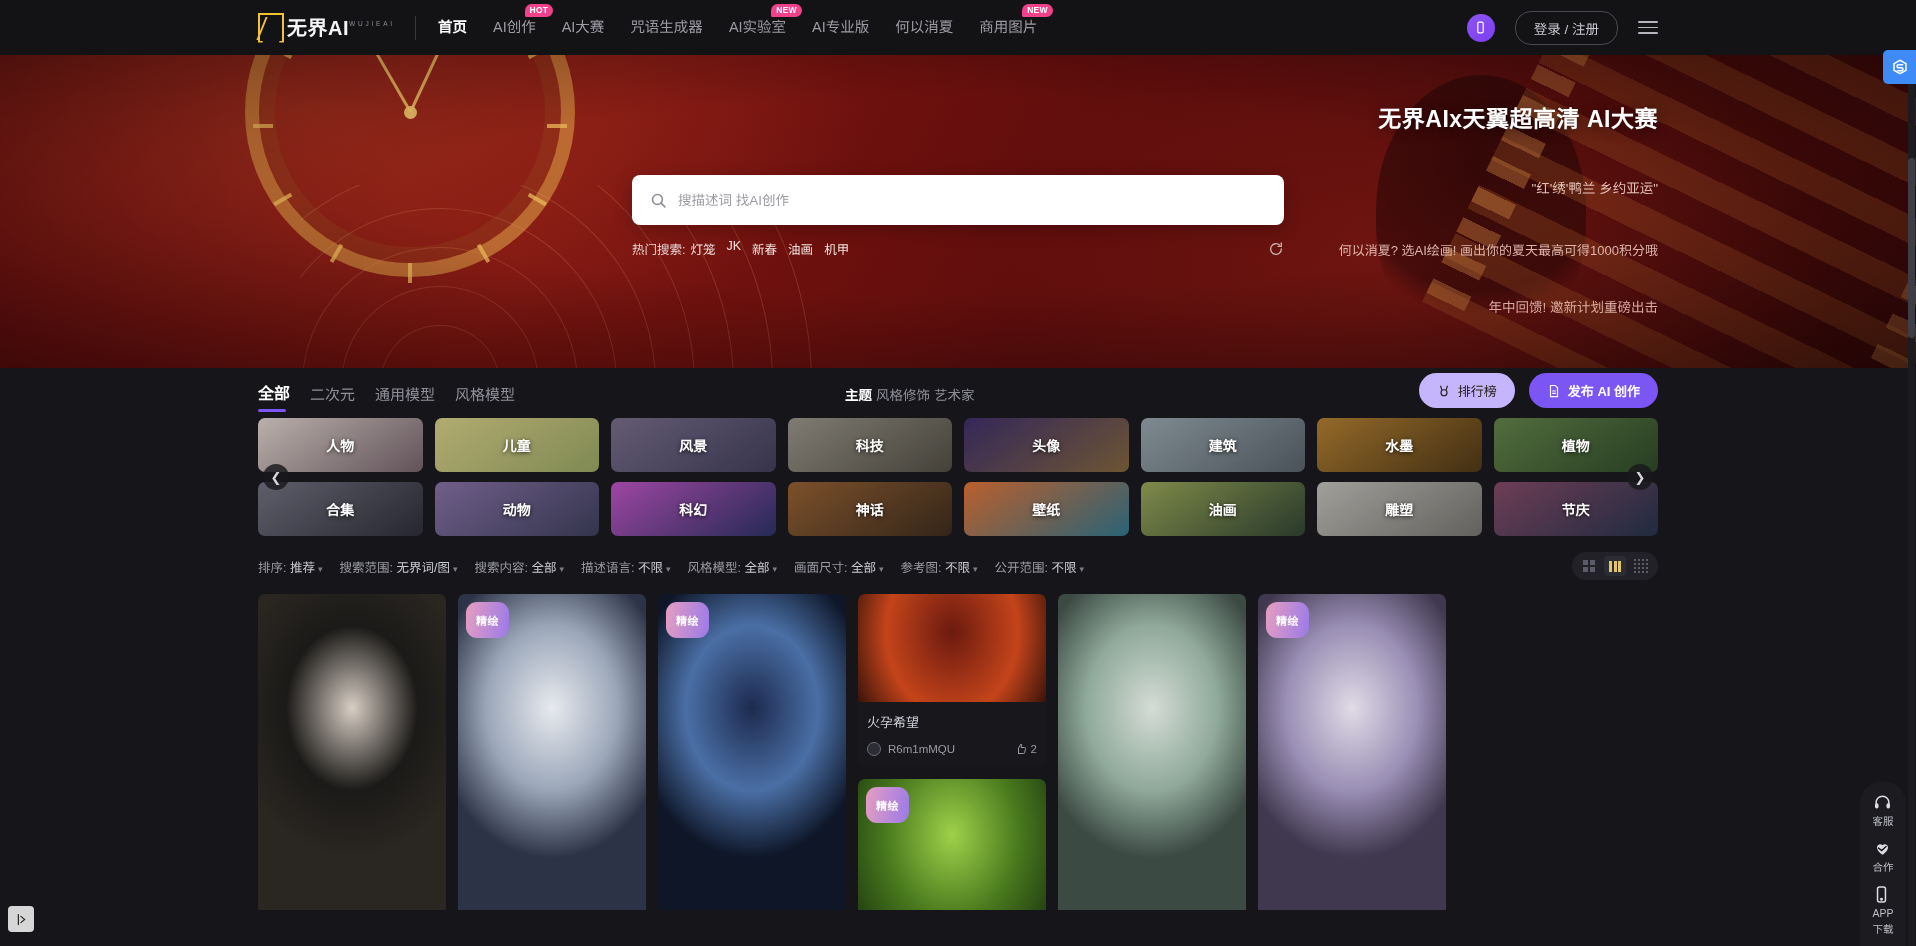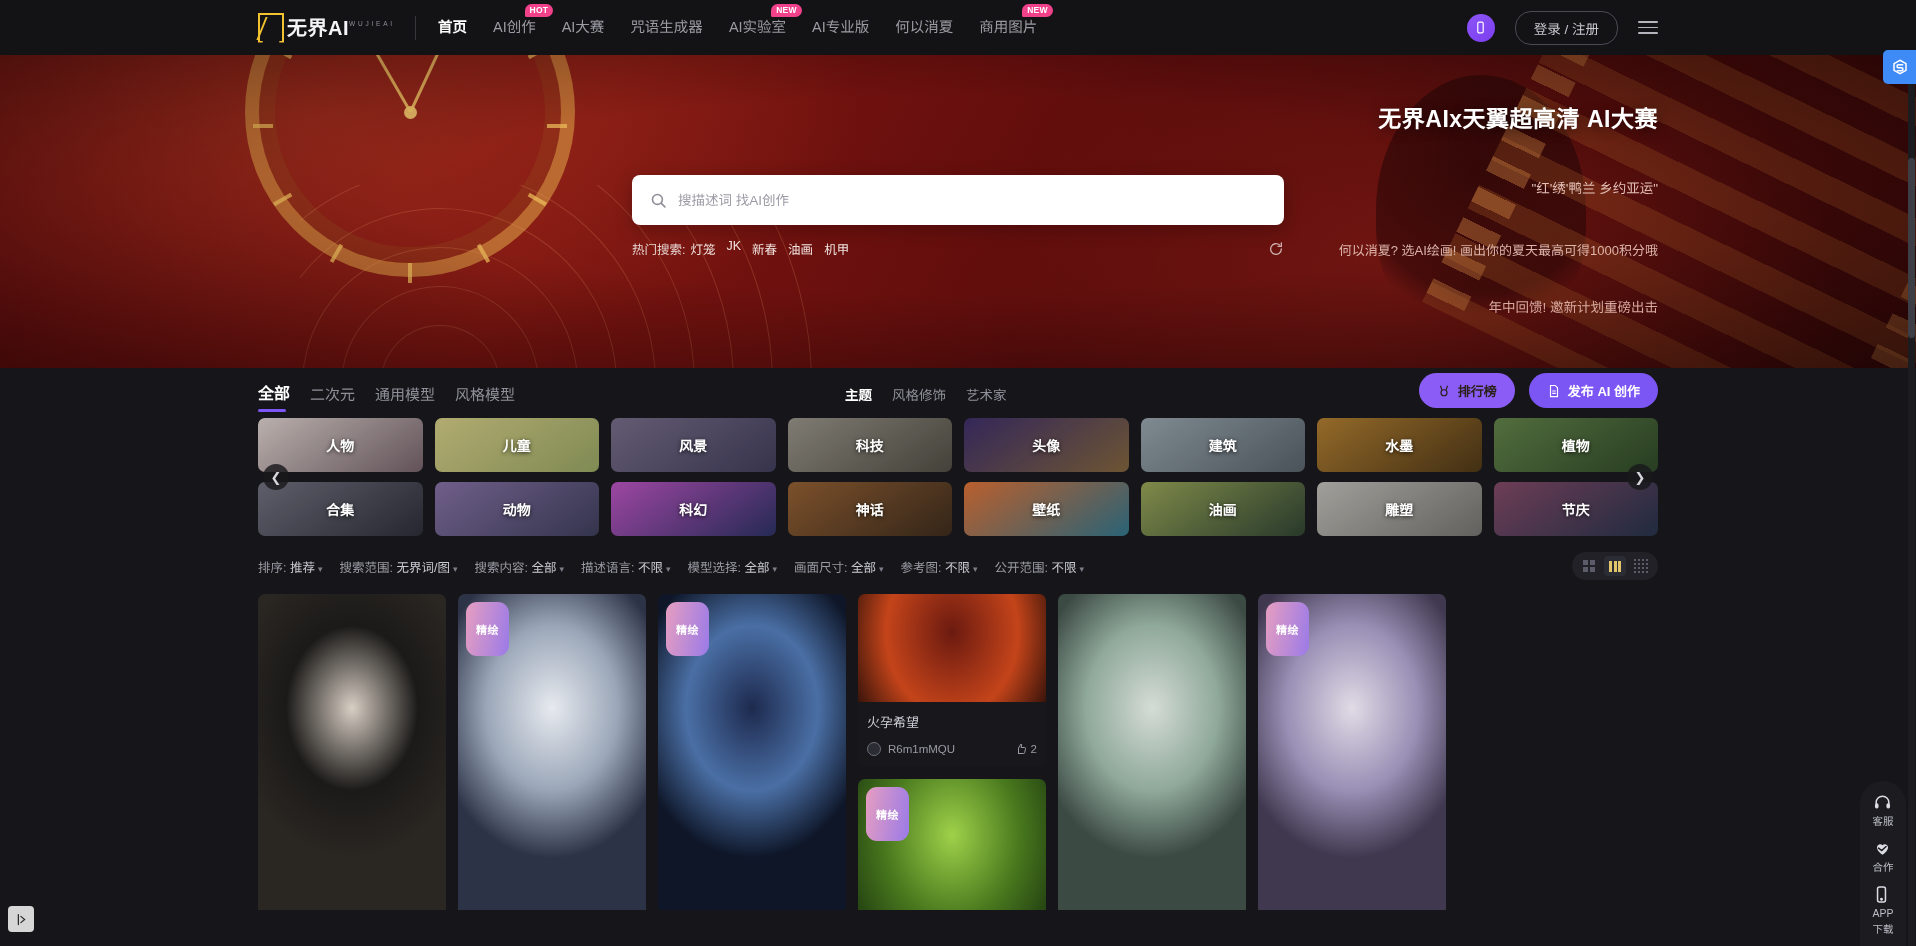--- a/index.html
+++ b/index.html
@@ -161,27 +161,27 @@
   .tabs-left { display: flex; align-items: flex-end; gap: 20px; }
   .tab {
     font-size: 15px; color: #8f8f99; cursor: pointer; padding-bottom: 8px;
     position: relative; white-space: nowrap;
   }
   .tab.active { color: #fff; font-weight: 700; font-size: 16px; }
   .tab.active::after {
     content:''; position: absolute; left: 0; bottom: 0; width: 28px; height: 3px;
     background: #7c55f5; border-radius: 2px;
   }
-  .tabs-mid { display: flex; align-items: flex-start; gap: 20px; margin-left: 330px; padding-bottom: 8px; }
+  .tabs-mid { display: flex; align-items: flex-start; gap: 4px; margin-left: 330px; padding-bottom: 8px; }
   .tab-mid { font-size: 13.5px; color: #8f8f99; cursor: pointer; }
   .tab-mid.active { color: #fff; font-weight: 700; }
   .tabs-right { margin-left: auto; display: flex; align-items: center; gap: 14px; padding-bottom: 4px; }
   .btn-rank {
-    background: #8b5cf6; color: #2a2218; border-radius: 18px;
-    padding: 8px 18px; font-size: 13px; font-weight: 700; cursor: pointer;
+    background: #c4b5fd; color: #2a2218; border-radius: 18px;
+    padding: 8px 18px; font-size: 13px; font-weight: 400; cursor: pointer;
     display: flex; align-items: center; gap: 7px; white-space: nowrap;
   }
   .btn-publish {
     background: #7c55f5; color: #fff; border-radius: 18px;
     padding: 8px 18px; font-size: 13px; font-weight: 700; cursor: pointer;
     display: flex; align-items: center; gap: 7px; white-space: nowrap;
   }
   .btn-rank svg, .btn-publish svg { width: 14px; height: 14px; flex:none; }
 
   .cats-area { position: relative; padding: 6px 258px 0; }
@@ -230,21 +230,21 @@
     padding: 14px 258px 0; display: flex; gap: 12px; align-items: flex-start;
     height: 330px; overflow: hidden;
   }
   .col { display: flex; flex-direction: column; gap: 12px; width: 188px; flex: none; }
   .card { position: relative; border-radius: 7px; overflow: hidden; background: #1d1d22; cursor: pointer; }
   .card .art { width: 100%; display: block; }
   .badge {
     position: absolute; left: 8px; top: 8px; z-index: 3;
     background: linear-gradient(100deg,#e69ec0,#9a7ae8);
     color: #fff; font-size: 11px; font-weight: 700;
-    padding: 19px 10px; border-radius: 11px; letter-spacing: .5px;
+    padding: 10px 10px; border-radius: 11px; letter-spacing: .5px;
   }
   .card-meta { background: #17171c; padding: 10px 9px 11px; }
   .card-title { font-size: 13px; color: #cfcfd8; }
   .card-sub { margin-top: 11px; display: flex; align-items: center; }
   .avatar {
     width: 14px; height: 14px; border-radius: 50%;
     border: 1.5px solid #6c6c78; background: #2c2c34; flex: none;
   }
   .author { font-size: 11.5px; color: #9a9aa4; margin-left: 7px; }
   .likes { margin-left: auto; display: flex; align-items: center; gap: 4px; font-size: 11.5px; color: #9a9aa4; }
@@ -502,21 +502,21 @@
         </div>
       <div class="carousel-arrow left">❮</div>
       <div class="carousel-arrow right">❯</div>
     </div>
 
     <div class="filters-row" id="filters-row">
       <div class="filter"><span>排序: </span><b>推荐</b><span class="caret">▾</span></div>
         <div class="filter"><span>搜索范围: </span><b>无界词/图</b><span class="caret">▾</span></div>
         <div class="filter"><span>搜索内容: </span><b>全部</b><span class="caret">▾</span></div>
         <div class="filter"><span>描述语言: </span><b>不限</b><span class="caret">▾</span></div>
-        <div class="filter"><span>模型选择: </span><b>全部</b><span class="caret">▾</span></div>
+        <div class="filter"><span>风格模型: </span><b>全部</b><span class="caret">▾</span></div>
         <div class="filter"><span>画面尺寸: </span><b>全部</b><span class="caret">▾</span></div>
         <div class="filter"><span>参考图: </span><b>不限</b><span class="caret">▾</span></div>
         <div class="filter"><span>公开范围: </span><b>不限</b><span class="caret">▾</span></div>
         <div class="view-modes" id="view-modes">
           <div class="vm">
             <div class="g" style="grid-template-columns: repeat(2, 5px);">
               <i style="width: 5px; height: 5px;"></i>
               <i style="width: 5px; height: 5px;"></i>
               <i style="width: 5px; height: 5px;"></i>
               <i style="width: 5px; height: 5px;"></i>

